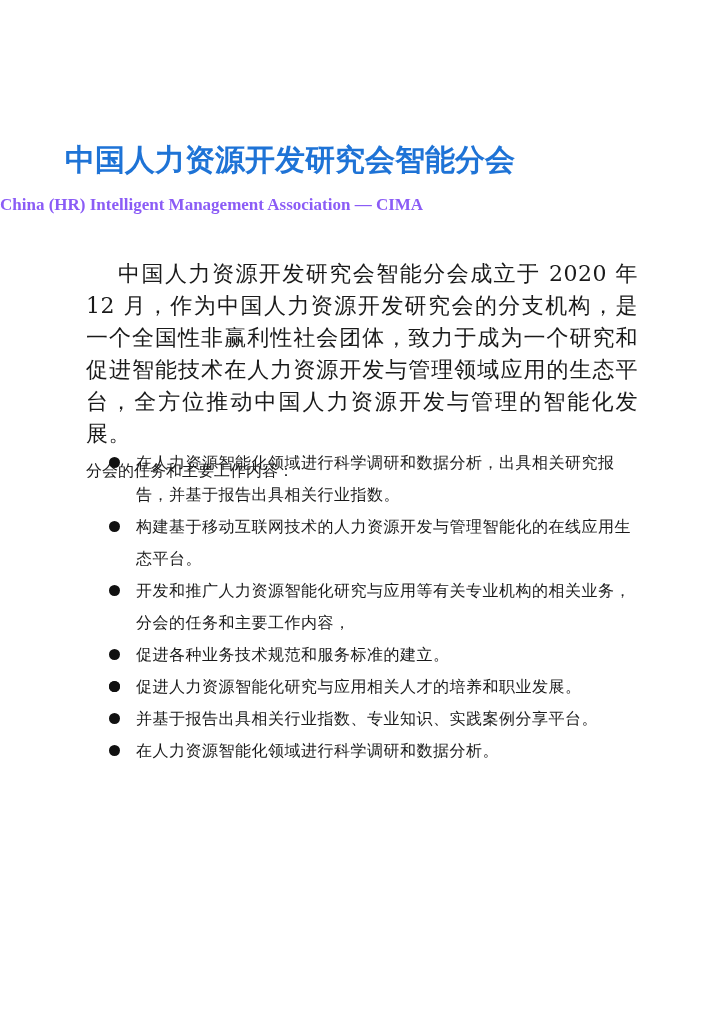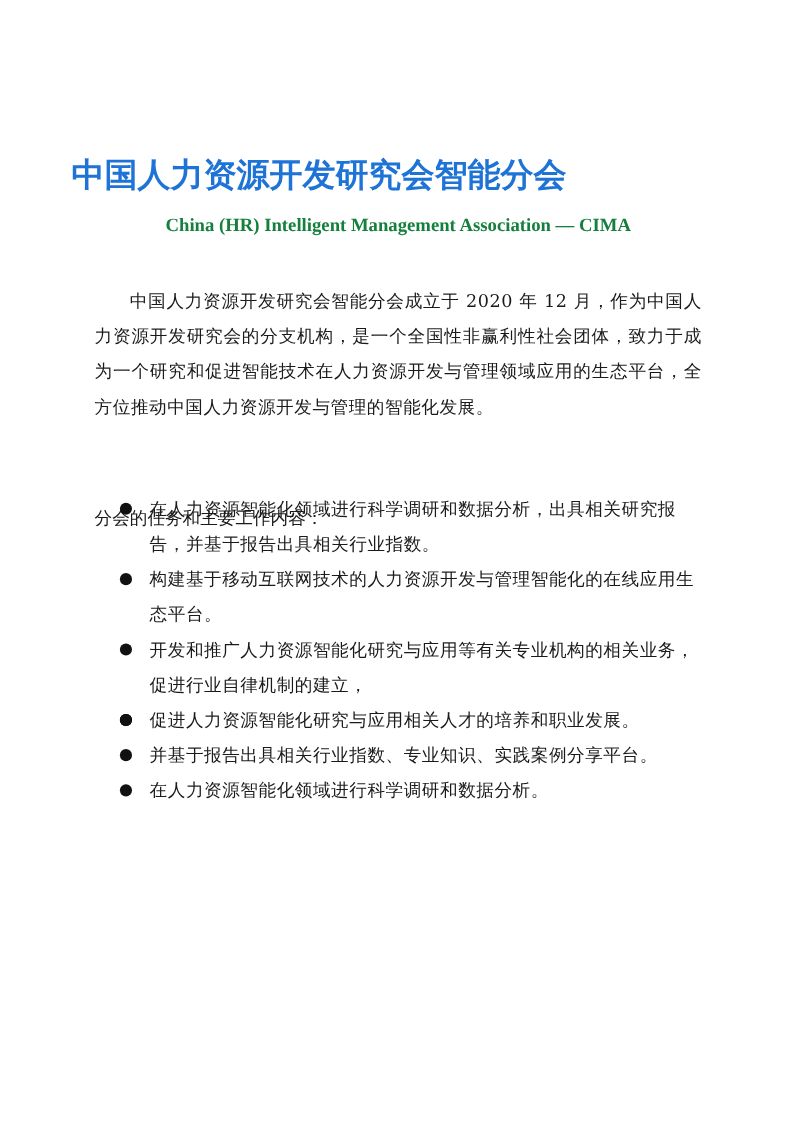--- a/index.html
+++ b/index.html
@@ -1,42 +1,42 @@
 <!DOCTYPE html>
 <html><head>
 <meta charset="utf-8">
 <style>
   html, body { margin:0; padding:0; background:#ffffff; }
   body { width:724px; height:1024px; position:relative; overflow:hidden;
          font-family:"DejaVu Serif", "Liberation Serif", serif; color:#1a1a1a; }
   .title { position:absolute; left:0; width:580px; top:140px; text-align:center;
            font-family:"DejaVu Sans", sans-serif; font-weight:bold; font-size:30px;
            color:#1e73d6; letter-spacing:0px; line-height:40px; }
-  .subtitle { position:absolute; left:0; width:724px; top:194px; text-align:center;
+  .subtitle { position:absolute; left:0; width:724px; top:194px; 
               font-family:"Liberation Serif", serif; font-weight:bold; font-size:17px;
-              color:#15803d; line-height:22px; }
-  .intro { position:absolute; left:86px; width:552px; top:258px; font-size:16px;
+              color:#8b5cf6; line-height:22px; }
+  .intro { position:absolute; left:86px; width:552px; top:258px; font-size:22px;
            line-height:32px; text-indent:32px; text-align:justify; letter-spacing:0.5px; }
   .tasks-heading { position:absolute; left:86px; top:415px; font-size:16px; line-height:32px;margin-top:40px; }
   .tasks { position:absolute; left:106px; top:447px; width:532px; margin:0; padding:0; list-style:none; }
   .tasks li { position:relative; padding-left:30px; font-size:16px; line-height:32px; letter-spacing:0.5px; }
   .bullet { position:absolute; left:3px; top:10px; width:11px; height:11px; border-radius:50%; background:#111; }
 </style>
 </head>
 <body>
 
 <div class="title">中国人力资源开发研究会智能分会</div>
 <div class="subtitle">China (HR) Intelligent Management Association — CIMA</div>
 
 <p class="intro" style="margin:0">中国人力资源开发研究会智能分会成立于 2020 年 12 月，作为中国人力资源开发研究会的分支机构，是一个全国性非赢利性社会团体，致力于成为一个研究和促进智能技术在人力资源开发与管理领域应用的生态平台，全方位推动中国人力资源开发与管理的智能化发展。</p>
 
 <div class="tasks-heading">分会的任务和主要工作内容：</div>
 
 <ul class="tasks">
   <li><span class="bullet"></span><span>在人力资源智能化领域进行科学调研和数据分析，出具相关研究报告，并基于报告出具相关行业指数。</span></li>
   <li><span class="bullet"></span><span>构建基于移动互联网技术的人力资源开发与管理智能化的在线应用生态平台。</span></li>
-  <li><span class="bullet"></span><span>开发和推广人力资源智能化研究与应用等有关专业机构的相关业务，促进行业自律机制的建立，</span></li>
-  <li><span class="bullet"></span></li>
+  <li><span class="bullet"></span><span>开发和推广人力资源智能化研究与应用等有关专业机构的相关业务，分会的任务和主要工作内容，</span></li>
+  <li><span class="bullet"></span><span>促进各种业务技术规范和服务标准的建立。</span></li>
   <li><span class="bullet"></span></li>
   <li><span class="bullet"></span><span>促进人力资源智能化研究与应用相关人才的培养和职业发展。</span></li>
   <li><span class="bullet"></span><span>并基于报告出具相关行业指数、专业知识、实践案例分享平台。</span></li>
   <li><span class="bullet"></span><span>在人力资源智能化领域进行科学调研和数据分析。</span></li>
 </ul>
 
 </body></html>

